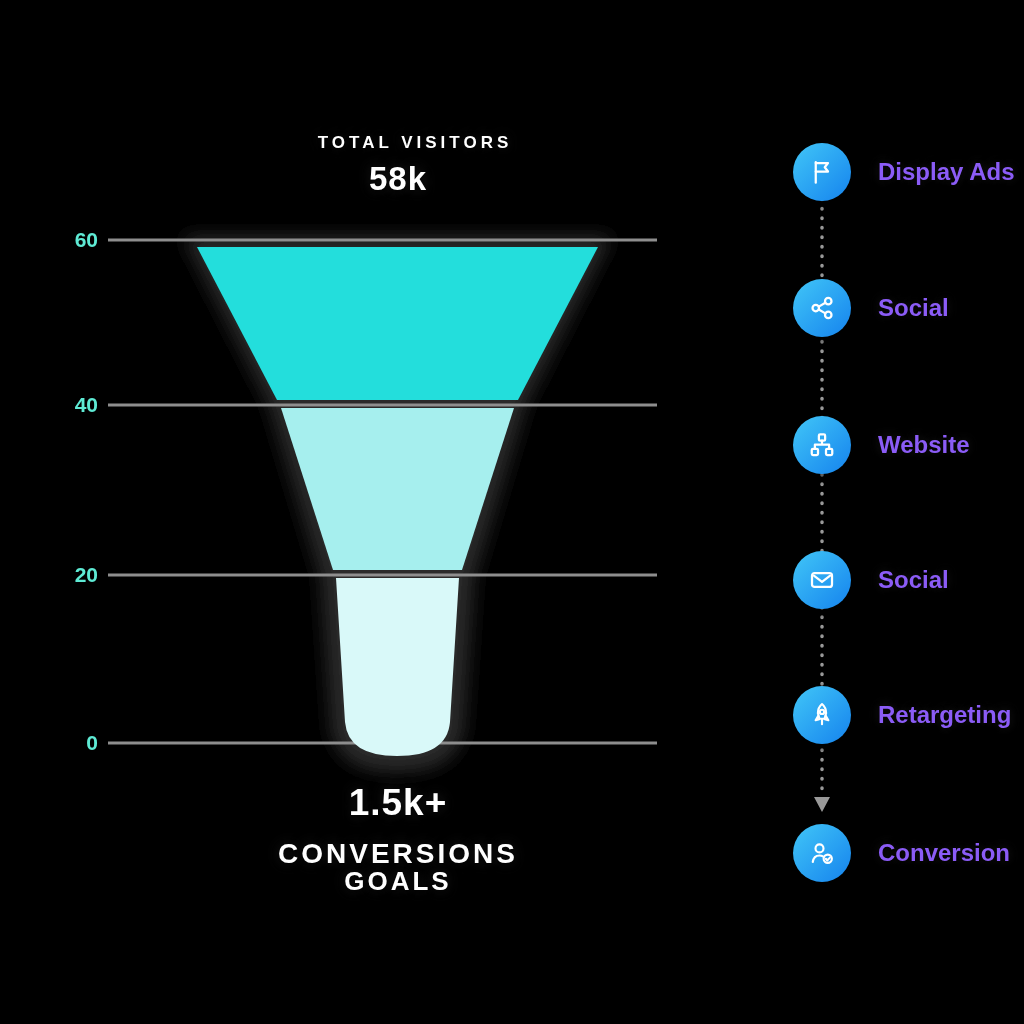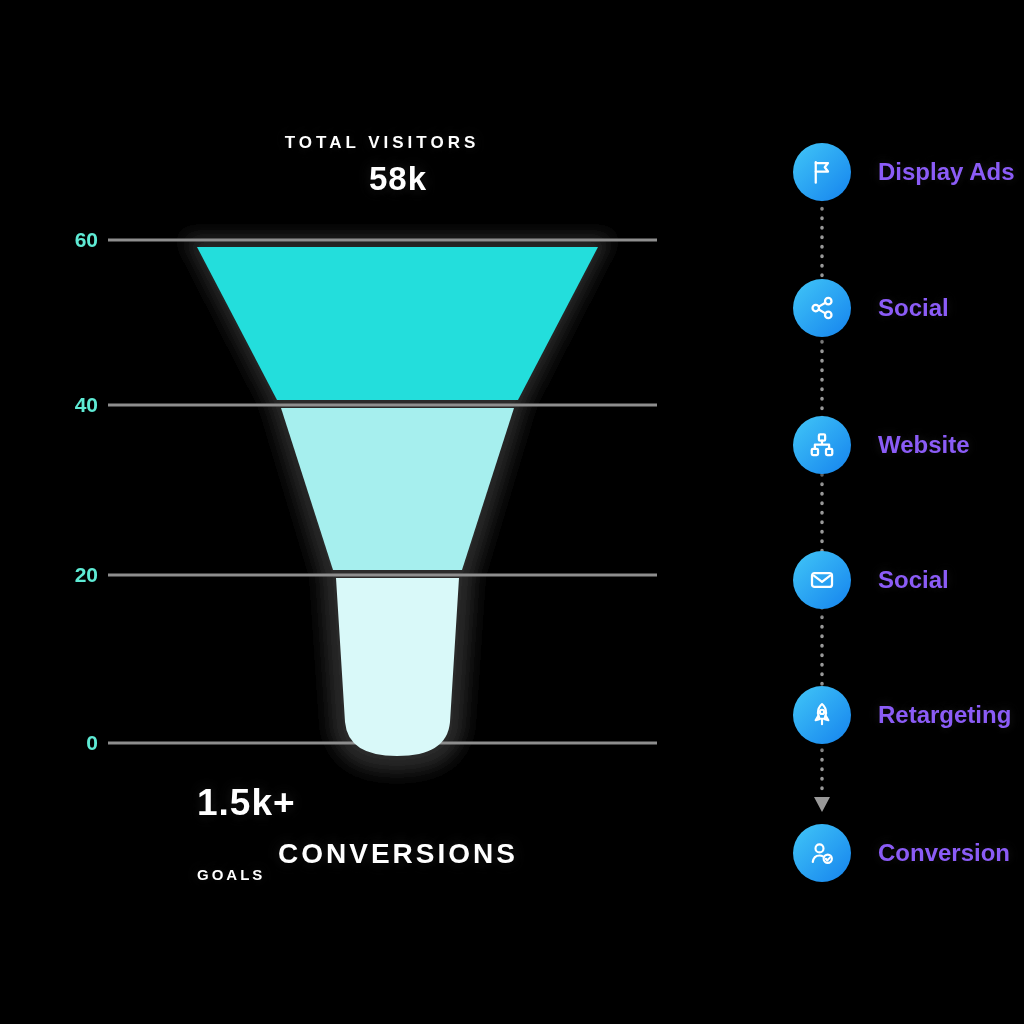--- a/index.html
+++ b/index.html
@@ -9,25 +9,25 @@
     font-family:"Liberation Sans", sans-serif;
     position:relative;
     overflow:hidden;
   }
   .abs { position:absolute; }
   .wtext {
     color:#ffffff;
     font-weight:bold;
     text-shadow: 0 2px 6px rgba(0,0,0,0.9), 0 0 14px rgba(70,70,70,0.55);
   }
-  .chart-title   { left:181px; top:133px; width:402px; text-align:center; font-size:17px; letter-spacing:4px; }
+  .chart-title   { left:214px; top:133px; width:402px; text-align:center; font-size:17px; letter-spacing:4px; }
   .chart-value   { left:197px; top:160px; width:402px; text-align:center; font-size:33px; letter-spacing:1px; }
-  .bottom-value  { left:197px; top:782px; width:402px; font-size:37px; letter-spacing:1px; }
+  .bottom-value  { left:197px; top:782px; width:402px; text-align:center; font-size:37px; letter-spacing:1px; }
   .bottom-label1 { left:197px; top:838px; width:402px; text-align:center; font-size:28px; letter-spacing:3px; }
-  .bottom-label2 { left:197px; top:866px; width:402px; text-align:left; font-size:15px; letter-spacing:3px; }
+  .bottom-label2 { left:197px; top:866px; width:402px; text-align:center; font-size:26px; letter-spacing:3px; }
   .y-tick {
     left:28px; width:70px; text-align:right;
     color:#5eead4; font-size:21px; font-weight:bold;
   }
   .chart-svg { left:0; top:0; }
   .stage {
     position:absolute; left:793px; height:58px;
     display:flex; align-items:center; gap:27px;
   }
   .stage-icon {

